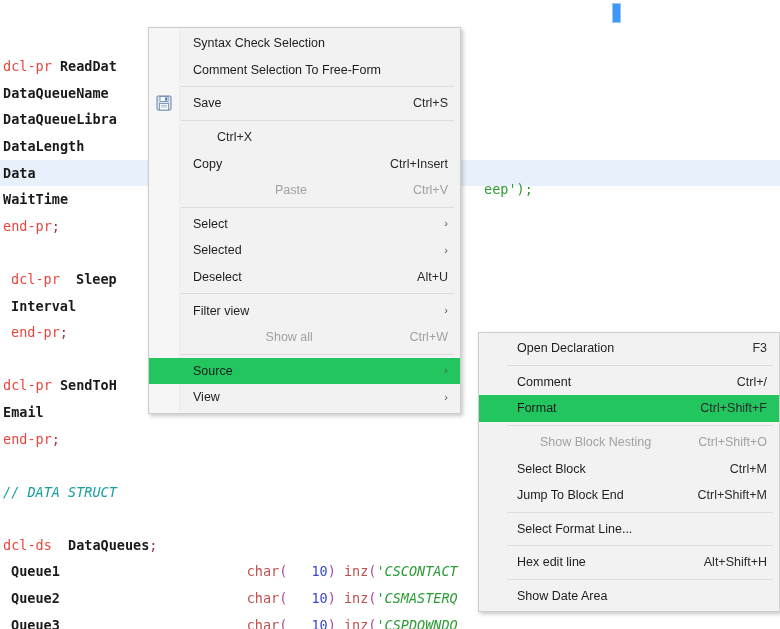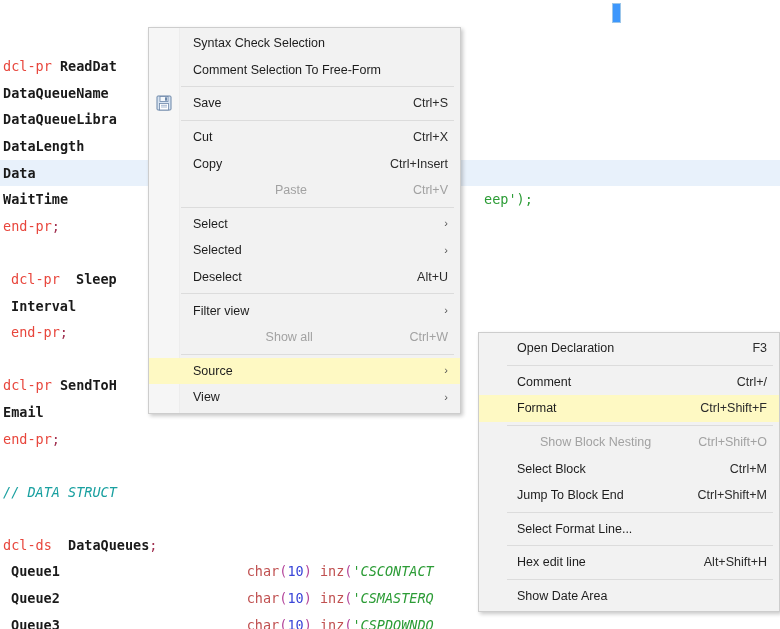--- a/index.html
+++ b/index.html
@@ -37,21 +37,21 @@
     box-sizing: border-box;
   }
   .code-line.highlight {
     background: #e8f1fb;
   }
   .tok-kw   { color: #e8463c; }
   .tok-plain{ color: #1a1a1a; font-weight: bold; }
   .tok-com  { color: #19a0a0; font-style: italic; }
   .tok-str  { color: #2c9c36; font-style: italic; }
   .tok-fn   { color: #b5489c; }
-  .tok-num  { color: #3a46d8; }
+  .tok-num  { color: #3a46d8; margin-left: 24px; }
   .tok-punct{ color: #a03050; }
   .tok-type { color: #c05050; }
   .caret {
     position: absolute;
     left: 612px; top: 3px;
     width: 9px; height: 20px;
     background: #3d97fc;
     border: 1px solid #9cc6ea;
     box-sizing: border-box;
   }
@@ -100,21 +100,21 @@
   .menu-item .label { flex: 1 1 auto; white-space: nowrap; }
   .menu-item .accel {
     flex: 0 0 auto;
     margin-left: 24px;
     color: #2b2b2b;
     white-space: nowrap;
   }
   .menu-item.disabled .label,
   .menu-item.disabled .accel { color: #a2a2a2; text-align: center; }
   .menu-item.selected {
-    background: #fef9c3;
+    background: #22c55e;
   }
   .menu-item .arrow {
     flex: 0 0 auto;
     margin-left: 18px;
     font-size: 11px;
     color: #555;
     line-height: 1;
   }
   .menu-sep {
     height: 1px;
@@ -135,21 +135,21 @@
 </style>
 </head>
 <body>
 
 <div id="root">
 
   <div class="editor">
     <div id="code-lines"><div class="code-line"><span class="tok-kw">dcl-pr </span><span class="tok-plain">ReadDat</span></div><div class="code-line"><span class="tok-plain">DataQueueName</span></div><div class="code-line"><span class="tok-plain">DataQueueLibra</span></div><div class="code-line"><span class="tok-plain">DataLength</span></div><div class="code-line highlight"><span class="tok-plain">Data</span></div><div class="code-line"><span class="tok-plain">WaitTime</span></div><div class="code-line"><span class="tok-kw">end-pr</span><span class="tok-punct">;</span></div><div class="code-line">&nbsp;</div><div class="code-line" style="padding-left: 11px;"><span class="tok-kw">dcl-pr </span><span class="tok-plain"> Sleep</span></div><div class="code-line" style="padding-left: 11px;"><span class="tok-plain">Interval</span></div><div class="code-line" style="padding-left: 11px;"><span class="tok-kw">end-pr</span><span class="tok-punct">;</span></div><div class="code-line">&nbsp;</div><div class="code-line"><span class="tok-kw">dcl-pr </span><span class="tok-plain">SendToH</span></div><div class="code-line"><span class="tok-plain">Email</span></div><div class="code-line"><span class="tok-kw">end-pr</span><span class="tok-punct">;</span></div><div class="code-line">&nbsp;</div><div class="code-line"><span class="tok-com">// DATA STRUCT</span></div><div class="code-line">&nbsp;</div><div class="code-line"><span class="tok-kw">dcl-ds</span><span class="tok-plain">  DataQueues</span><span class="tok-punct">;</span></div><div class="code-line" style="padding-left: 11px;"><span class="tok-plain">Queue1</span><span class="tok-plain">                       </span><span class="tok-type">char</span><span class="tok-fn">(</span><span class="tok-num">10</span><span class="tok-fn">)</span><span class="tok-plain"> </span><span class="tok-type">inz</span><span class="tok-fn">(</span><span class="tok-str">'CSCONTACT</span></div><div class="code-line" style="padding-left: 11px;"><span class="tok-plain">Queue2</span><span class="tok-plain">                       </span><span class="tok-type">char</span><span class="tok-fn">(</span><span class="tok-num">10</span><span class="tok-fn">)</span><span class="tok-plain"> </span><span class="tok-type">inz</span><span class="tok-fn">(</span><span class="tok-str">'CSMASTERQ</span></div><div class="code-line" style="padding-left: 11px;"><span class="tok-plain">Queue3</span><span class="tok-plain">                       </span><span class="tok-type">char</span><span class="tok-fn">(</span><span class="tok-num">10</span><span class="tok-fn">)</span><span class="tok-plain"> </span><span class="tok-type">inz</span><span class="tok-fn">(</span><span class="tok-str">'CSPDOWNDQ</span></div></div>
     <div class="caret"></div>
     
-    <div id="sleep-frag" style="position:absolute;left:484px;top:186px;font-family:'DejaVu Sans Mono',monospace;font-size:13.5px;color:#2c9c36;">eep');</div>
+    <div id="sleep-frag" style="position:absolute;left:484px;top:176px;font-family:'DejaVu Sans Mono',monospace;font-size:13.5px;color:#2c9c36;">eep');</div>
   </div>
 
   <div class="menu main" id="main-menu">
       <div class="menu-item">
         <span class="label">Syntax Check Selection</span>
       </div>
       <div class="menu-item">
         <span class="label">Comment Selection To Free-Form</span>
       </div>
       <div class="menu-sep"></div>
@@ -160,21 +160,20 @@
             <rect x="9" y="2.3" width="2" height="3.4" fill="#6b86a8"></rect>
             <rect x="3.5" y="8.5" width="9" height="6.5" fill="#ffffff" stroke="#6b86a8" stroke-width="0.8"></rect>
             <line x1="5" y1="10.3" x2="11" y2="10.3" stroke="#8fa6c4" stroke-width="0.8"></line>
             <line x1="5" y1="12" x2="11" y2="12" stroke="#8fa6c4" stroke-width="0.8"></line>
           </svg></span>
         <span class="label">Save</span>
         <span class="accel">Ctrl+S</span>
       </div>
       <div class="menu-sep"></div>
       <div class="menu-item">
-        <span class="label">Cut</span>
         <span class="accel">Ctrl+X</span>
       </div>
       <div class="menu-item">
         <span class="label">Copy</span>
         <span class="accel">Ctrl+Insert</span>
       </div>
       <div class="menu-item disabled">
         <span class="label">Paste</span>
         <span class="accel">Ctrl+V</span>
       </div>

